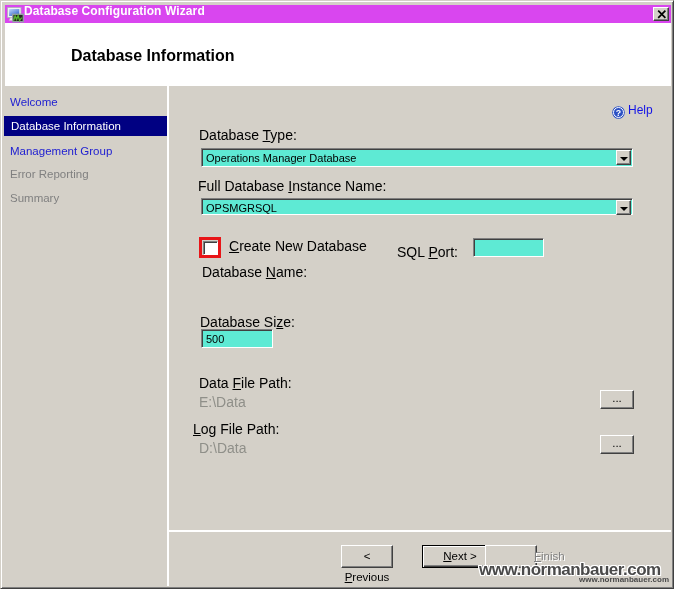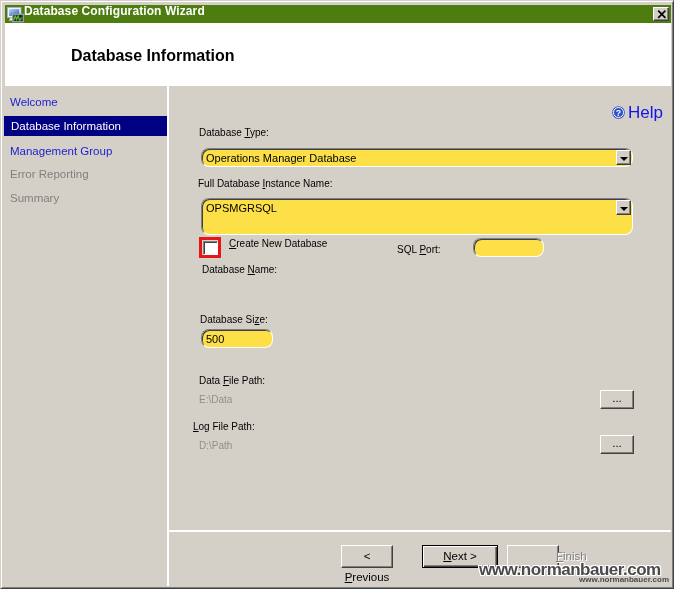--- a/index.html
+++ b/index.html
@@ -7,21 +7,21 @@
   body { font-family:"Liberation Sans", sans-serif; background:#D4D0C8; position:relative; }
   .win {
     position:absolute; left:0; top:0; width:674px; height:589px;
     background:#D4D0C8;
     border-top:1px solid #D4D0C8; border-left:1px solid #D4D0C8;
     border-right:1px solid #404040; border-bottom:1px solid #404040;
     box-shadow: inset 1px 1px 0 #FFFFFF, inset -1px -1px 0 #808080;
   }
   .abs { position:absolute; }
   .titlebar {
-    left:4px; top:4px; width:666px; height:18px; background:#4d7c0f;
+    left:4px; top:4px; width:666px; height:18px; background:#d946ef;
     color:#FFFFFF; font-weight:bold; font-size:11.5px;
   }
   .titletext { position:absolute; left:19px; top:-1px; font-size:12px; letter-spacing:0.1px; }
   .closebtn {
     position:absolute; right:2px; top:2px; width:16px; height:14px;
     background:#D4D0C8;
     border-top:1px solid #FFFFFF; border-left:1px solid #FFFFFF;
     border-right:1px solid #404040; border-bottom:1px solid #404040;
     box-shadow: inset -1px -1px 0 #808080;
   }
@@ -31,29 +31,28 @@
   .side { left:4px; top:85px; width:162px; height:500px; background:#D4D0C8; }
   .vline { left:166px; top:85px; width:2px; height:500px; background:#FFFFFF; }
   .content { left:168px; top:85px; width:498px; height:500px; background:#D4D0C8; }
   .nav { position:absolute; left:9px; font-size:11.5px; }
   .navblue { color:#2121D1; }
   .navgray { color:#808080; }
   .navsel {
     position:absolute; left:3px; top:115px; width:163px; height:20px;
     background:#000082; color:#FFFFFF; font-size:11.5px;
   }
-  .lbl { position:absolute; font-size:10px; color:#000; white-space:nowrap; }
+  .lbl { position:absolute; font-size:14px; color:#000; white-space:nowrap; }
   .gray { color:#8F8F89; }
   u.ac { text-decoration:underline; }
   .sunken {
-    position:absolute; background:#fde047;
+    position:absolute; background:#5eead4;
     border-top:1px solid #808080; border-left:1px solid #808080;
     border-bottom:1px solid #FFFFFF; border-right:1px solid #FFFFFF;
     box-shadow: inset 1px 1px 0 #404040;
-    border-radius: 8px;
   }
   .fieldtext { position:absolute; left:4px; top:3px; font-size:11px; white-space:nowrap; }
   .combobtn {
     position:absolute; right:1px; top:1px; width:15px; height:15px;
     background:#D4D0C8;
     border-top:1px solid #FFFFFF; border-left:1px solid #FFFFFF;
     border-right:1px solid #404040; border-bottom:1px solid #404040;
     box-shadow: inset -1px -1px 0 #808080;
   }
   .combobtn .tri {
@@ -83,21 +82,21 @@
   .hline { left:168px; top:529px; width:502px; height:2px; background:#FFFFFF; }
   .wm-big {
     position:absolute; left:478px; top:559px; font-size:17px; font-weight:bold; color:#4A4A4A;
     letter-spacing:-0.5px;
     text-shadow: -1px -1px 0 #FFF, 1px -1px 0 #FFF, -1px 1px 0 #FFF, 1px 1px 0 #FFF, 0 -1px 0 #FFF, 0 1px 0 #FFF, -1px 0 0 #FFF, 1px 0 0 #FFF;
   }
   .wm-small {
     position:absolute; right:4px; top:574px; font-size:8px; font-weight:bold; color:#4A4A4A;
   }
   .help { position:absolute; left:611px; top:104px; }
-  .helptext { position:absolute; left:627px; top:102px; color:#1414E6; font-size:17px; }
+  .helptext { position:absolute; left:627px; top:102px; color:#1414E6; font-size:12px; }
 </style>
 </head>
 <body>
 <div class="win">
 
   <div class="abs titlebar">
     <svg width="19" height="19" style="position:absolute;left:1px;top:-1px" viewBox="0 0 19 19">
       <defs>
         <linearGradient id="scr" x1="0" y1="0" x2="0.8" y2="1">
           <stop offset="0" stop-color="#C3D9FA"></stop>
@@ -144,21 +143,21 @@
 
   <div class="lbl" style="left:198px; top:126px">Database <u class="ac">T</u>ype:</div>
   <div class="sunken" style="left:200px; top:147px; width:432px; height:19px;">
     <div class="fieldtext">Operations Manager Database</div>
     <div class="combobtn">
         <div class="tri"></div>
       </div>
   </div>
 
   <div class="lbl" style="left:197px; top:177px">Full Database <u class="ac">I</u>nstance Name:</div>
-  <div class="sunken" style="left:200px; top:197px; width:432px; height:37px;">
+  <div class="sunken" style="left:200px; top:197px; width:432px; height:17px;">
     <div class="fieldtext">OPSMGRSQL</div>
     <div class="combobtn">
         <div class="tri"></div>
       </div>
   </div>
 
   <div class="redbox"></div>
   <div class="checkbox"></div>
   <div class="lbl" style="left:228px; top:237px"><u class="ac">C</u>reate New Database</div>
   <div class="lbl" style="left:396px; top:243px">SQL <u class="ac">P</u>ort:</div>
@@ -169,24 +168,24 @@
   <div class="lbl" style="left:199px; top:313px">Database Si<u class="ac">z</u>e:</div>
   <div class="sunken" style="left:200px; top:328px; width:72px; height:19px;">
     <div class="fieldtext">500</div>
   </div>
 
   <div class="lbl" style="left:198px; top:374px">Data <u class="ac">F</u>ile Path:</div>
   <div class="lbl gray" style="left:198px; top:393px">E:\Data</div>
   <div class="btn" style="left:599px; top:389px; width:34px; height:19px; line-height:14px;">...</div>
 
   <div class="lbl" style="left:192px; top:420px"><u class="ac">L</u>og File Path:</div>
-  <div class="lbl gray" style="left:198px; top:439px">D:\Path</div>
+  <div class="lbl gray" style="left:198px; top:439px">D:\Data</div>
   <div class="btn" style="left:599px; top:434px; width:34px; height:19px; line-height:14px;">...</div>
 
   <div class="abs hline"></div>
 
   <div class="btn" style="left:340px; top:544px;">&lt; <u class="ac">P</u>revious</div>
   <div class="btn btndef" style="left:421px; top:544px; width:76px;"><u class="ac">N</u>ext &gt;</div>
-  <div class="btn btndis" style="left:506px; top:544px;padding-left:48px;"><u class="ac">F</u>inish</div>
+  <div class="btn btndis" style="left:484px; top:544px;padding-left:48px;"><u class="ac">F</u>inish</div>
 
   <div class="wm-big">www.normanbauer.com</div>
   <div class="wm-small">www.normanbauer.com</div>
 </div>
 
 </body></html>

